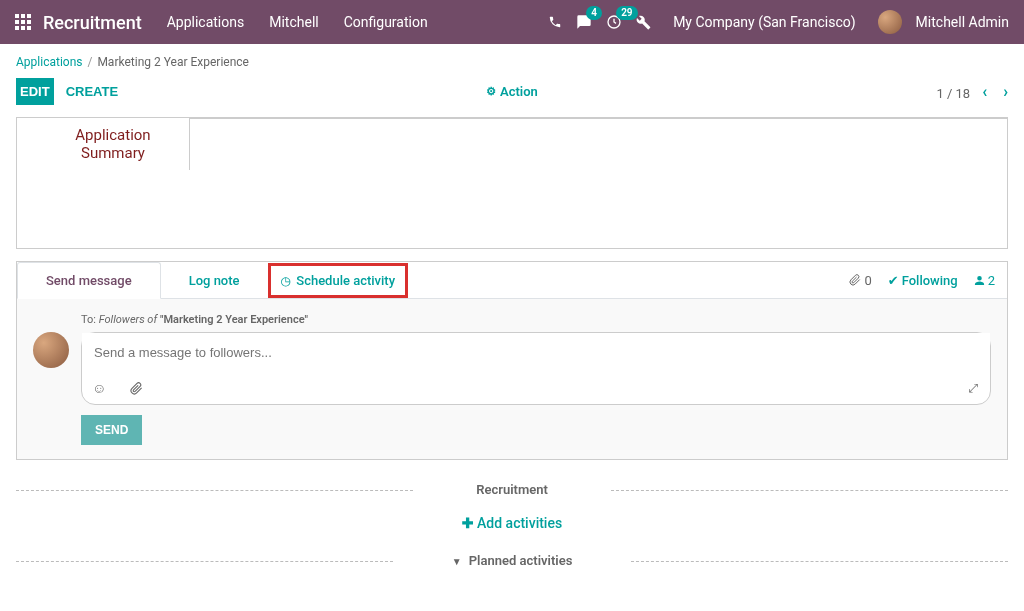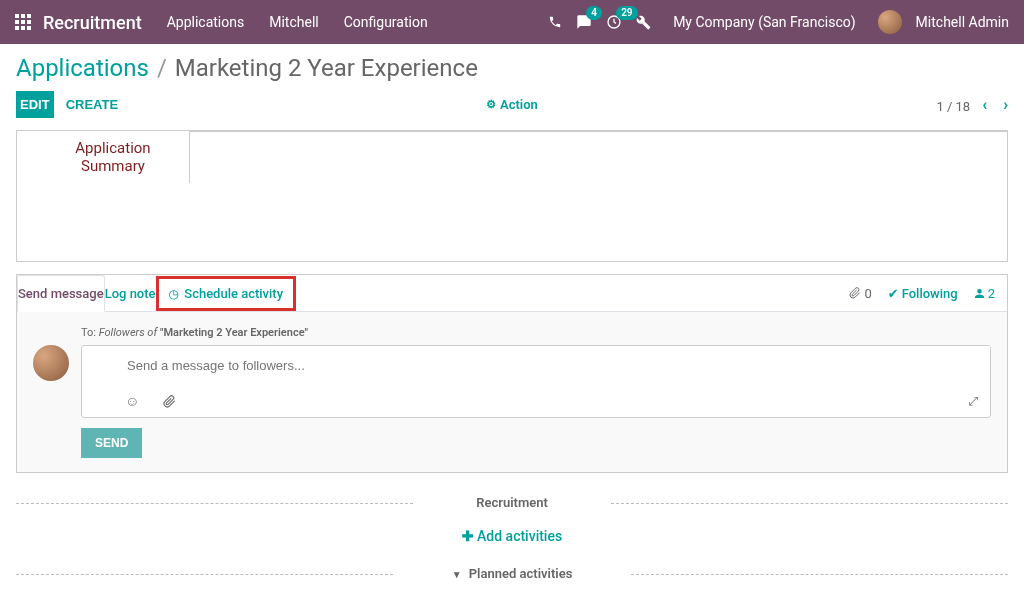--- a/index.html
+++ b/index.html
@@ -14,21 +14,21 @@
     .nav-spacer { flex: 1; }
     .nav-right { display: flex; align-items: center; gap: 14px; }
     .nav-icon { cursor: pointer; position: relative; display: flex; align-items: center; }
     .badge { position: absolute; top: -8px; left: 10px; background: #00a09d; color: #fff; font-size: 10px; border-radius: 8px; padding: 0 5px; line-height: 14px; font-weight: 600; }
     .company-name { font-size: 14px; cursor: pointer; margin-left: 8px; margin-right: 8px; }
     .avatar { width: 24px; height: 24px; border-radius: 50%; background: radial-gradient(circle at 30% 30%, #d9a77f, #8a5a3f); }
     .user-name { font-size: 14px; cursor: pointer; }
     
     
     .crumb-bar { padding: 10px 16px 5px 16px; }
-    .crumb { font-size: 24px; text-align: right; }
+    .crumb { font-size: 12px; text-align: right; }
     .crumb-link { color: #00a09d; cursor: pointer; }
     .crumb-sep { color: #999999; margin: 0 2px; }
     .crumb-current { color: #666; }
     
     
     .control-bar { display: flex; align-items: center; padding: 4px 16px 10px 16px; position: relative; }
     .btn-edit { background: #00a09d; color: #fff; border: none; padding: 6px 4px; font-size: 13px; font-weight: 600; cursor: pointer; margin-right: 12px; }
     .btn-create { color: #00a09d; font-weight: 600; font-size: 13px; cursor: pointer; background: none; border: none; }
     .action-wrap { position: absolute; left: 50%; transform: translateX(-50%); display: flex; align-items: center; gap: 4px; color: #00a09d; font-size: 13px; font-weight: 600; cursor: pointer; }
     .gear-sm { font-size: 11px; }
@@ -44,36 +44,36 @@
     
     .sheet { background: #fff; border: 1px solid #ccc; margin-top: 2px; padding: 0; }
     .summary-row { display: flex; }
     .summary-label { padding: 8px 15px 8px 35px; font-size: 15px; color: #7f1d1d; width: 172px; text-align: center; }
     .summary-field { flex: 1; border-top: 1px solid #ccc; border-left: 1px solid #ccc; background: #fff; min-height: 32px; }
     .sheet-pad { height: 78px; background: #fff; }
     
     
     .chatter { margin-top: 12px; border: 1px solid #ccc; background: #fff; }
     .chatter-tabs { display: flex; align-items: center; border-bottom: 1px solid #dee2e6; padding: 0; background: #fff; position: relative; }
-    .chatter-tab { padding: 10px 0; font-size: 13px; color: #00a09d; cursor: pointer; font-weight: 500; }
+    .chatter-tab { padding: 10px 28px; font-size: 13px; color: #00a09d; cursor: pointer; font-weight: 500; }
     .chatter-tab.active { color: #714b67; border: 1px solid #dee2e6; border-bottom: 1px solid #fff; margin-bottom: -1px; background: #fff; border-radius: 3px 3px 0 0; }
     .chatter-tab.highlighted { border: 3px solid #d9302e; padding: 7px 10px; border-radius: 0; }
     .clock-icon { font-size: 12px; margin-right: 2px; }
     .chatter-right { margin-left: auto; display: flex; align-items: center; gap: 16px; padding-right: 12px; }
     .attach-count { color: #666; display: flex; align-items: center; gap: 3px; cursor: pointer; }
     .following { color: #00a09d; display: flex; align-items: center; gap: 3px; font-weight: 500; cursor: pointer; }
     .followers { color: #00a09d; display: flex; align-items: center; gap: 3px; cursor: pointer; }
     
     .compose { padding: 14px 16px; background: #f9f9f9; }
     .to-line { font-size: 11px; color: #666; margin-left: 48px; margin-bottom: 6px; }
     .to-line .italic { font-style: italic; }
     .to-line .bold { font-weight: 600; }
     .compose-row { display: flex; gap: 12px; }
     .compose-avatar { width: 36px; height: 36px; border-radius: 50%; background: radial-gradient(circle at 30% 30%, #d9a77f, #8a5a3f); flex-shrink: 0; }
-    .compose-box { flex: 1; border: 1px solid #ccc; background: #fff; border-radius: 3px; padding-left: 33px; }
+    .compose-box { flex: 1; border: 1px solid #ccc; background: #fff; border-radius: 14px; }
     .compose-input { width: 100%; border: none; padding: 12px; font-size: 13px; color: #999; outline: none; }
     .compose-toolbar { display: flex; padding: 8px 10px; align-items: center; position: relative; }
     .tool-icon { color: #666; cursor: pointer; margin-right: 24px; font-size: 14px; }
     .expand-icon { margin-left: auto; color: #666; cursor: pointer; margin-right: 2px; font-size: 12px; }
     .btn-send { background: #5fb5b3; color: #fff; border: none; padding: 8px 14px; font-size: 12px; font-weight: 600; margin-top: 10px; margin-left: 48px; cursor: pointer; }
     
     .section-divider { text-align: center; margin-top: 22px; position: relative; color: #666; font-size: 13px; font-weight: 600; }
     .section-divider::before, .section-divider::after { content: ''; position: absolute; top: 50%; width: 40%; border-top: 1px dashed #bbb; }
     .section-divider::before { left: 0; }
     .section-divider::after { right: 0; }

